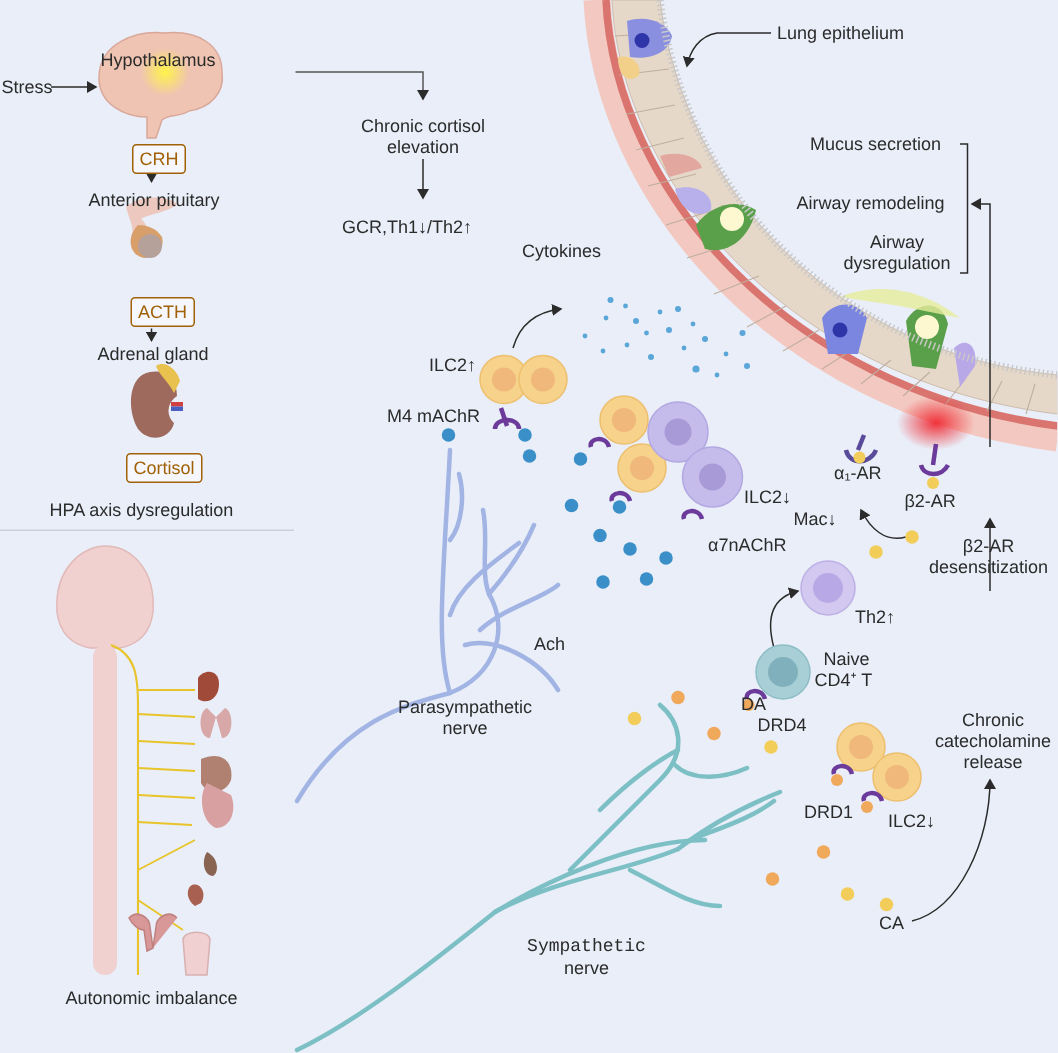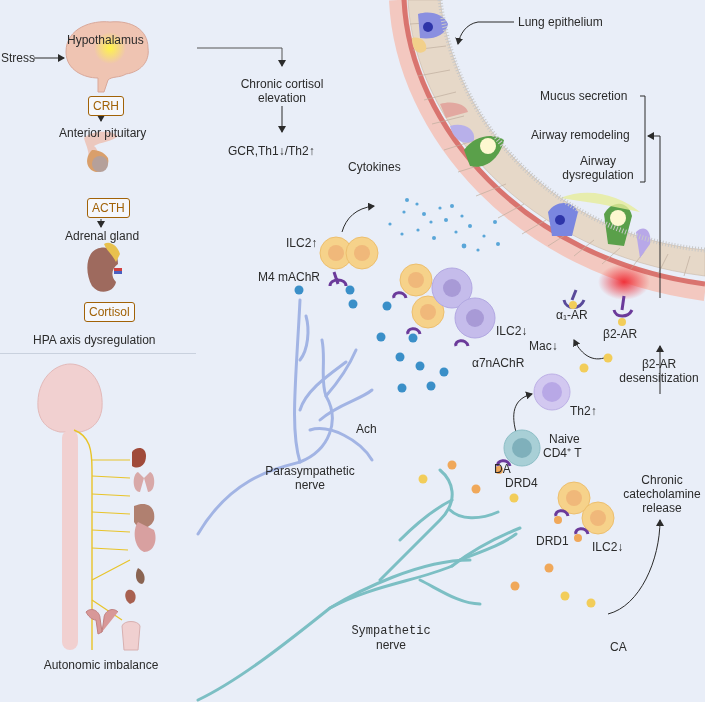--- a/index.html
+++ b/index.html
@@ -289,17 +289,17 @@
   <div class="lbl" style="left:570px;top:404px;text-align:center;">Th2↑</div>
   <div class="lbl" style="left:549px;top:432px;">Naive</div>
   <div class="lbl" style="left:543px;top:446px;">CD4⁺ T</div>
   <div class="lbl" style="left:466px;top:462px;margin-left:28px;">DA</div>
   <div class="lbl" style="left:505px;top:476px;">DRD4</div>
   <div class="lbl" style="left:536px;top:534px;">DRD1</div>
   <div class="lbl" style="left:592px;top:540px;">ILC2↓</div>
   <div class="lbl ctr" style="left:612px;top:473px;width:100px;">Chronic</div>
   <div class="lbl ctr" style="left:612px;top:487px;width:100px;">catecholamine</div>
   <div class="lbl ctr" style="left:612px;top:501px;width:100px;">release</div>
-  <div class="lbl" style="left:586px;top:640px;margin-left:24px;">CA</div>
+  <div class="lbl" style="left:586px;top:608px;">CA</div>
   <div class="lbl ctr" style="left:346px;top:624px;width:90px;font-family:Liberation Mono, monospace;">Sympathetic</div>
   <div class="lbl ctr" style="left:346px;top:638px;width:90px;">nerve</div>
 
 </div>
 
 </body></html>

